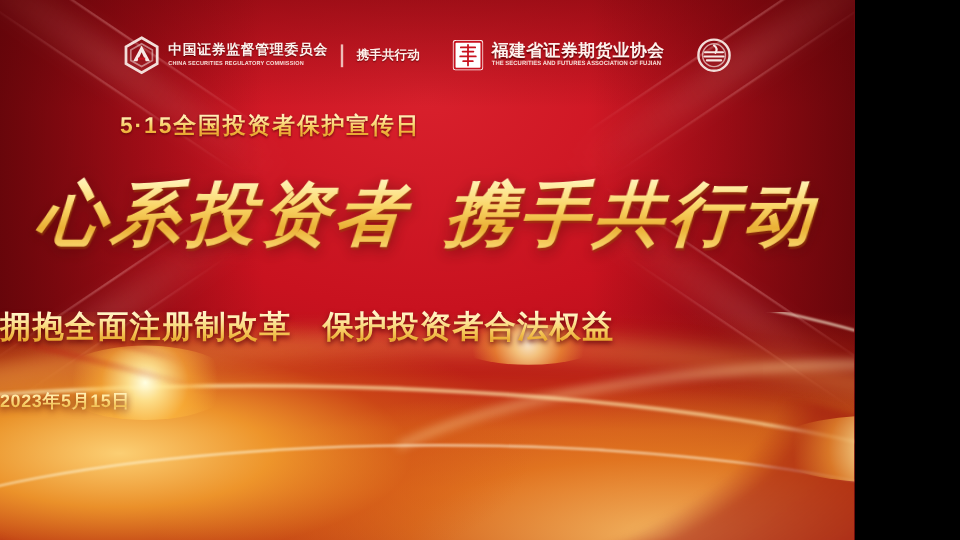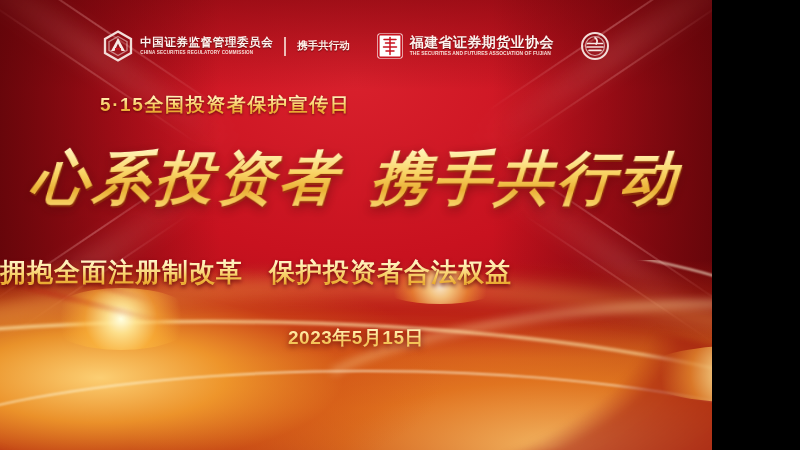--- a/index.html
+++ b/index.html
@@ -116,22 +116,22 @@
     font-size:26px; font-weight:700; letter-spacing:1px;
     background:linear-gradient(to bottom, #fffbe6 0%, #ffeeb0 28%, #f7cd63 58%, #e9a92f 82%, #ffdf93 100%);
     -webkit-background-clip:text; background-clip:text; color:transparent;
     -webkit-text-fill-color:transparent;
     filter:drop-shadow(0 2px 2px rgba(90,4,8,.85));
   }
   .tagline .gap{ display:inline-block; width:26px; }
 
   .datetext{
     position:absolute; top:325px; left:0; right:0; z-index:6;
-    text-align:center; white-space:nowrap;
-    font-size:19px; font-weight:700; letter-spacing:.5px;
+    white-space:nowrap;
+    font-size:15px; font-weight:700; letter-spacing:.5px;
     background:linear-gradient(to bottom, #fff6cf 0%, #ffe79a 34%, #f2c153 70%, #ffe3a0 100%);
     -webkit-background-clip:text; background-clip:text; color:transparent;
     -webkit-text-fill-color:transparent;
     filter:drop-shadow(0 2px 3px rgba(90,4,8,.8));
   }
 </style>
 </head>
 <body>
 
 <div class="poster">

